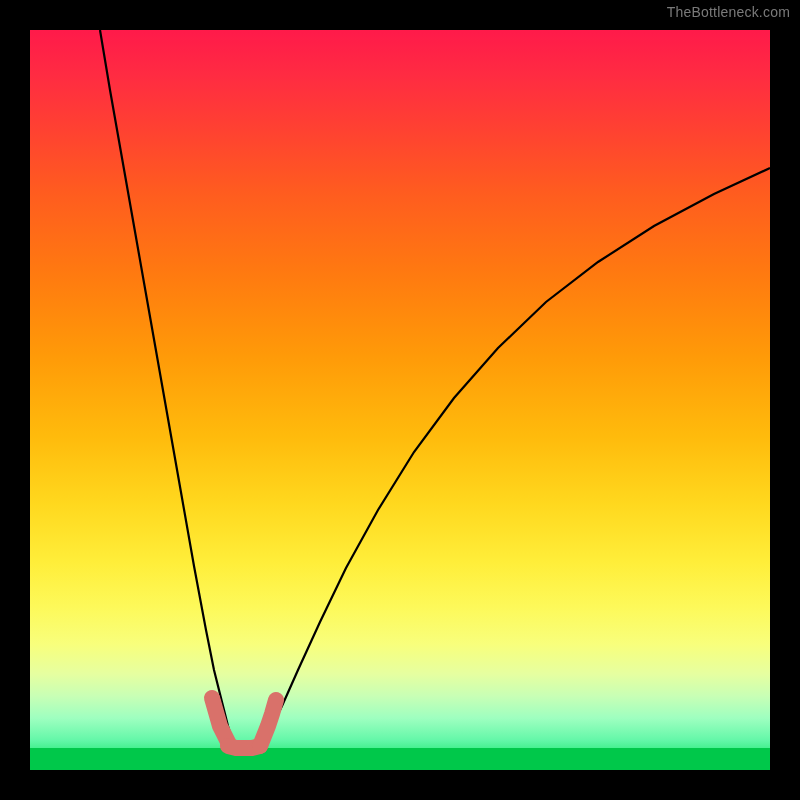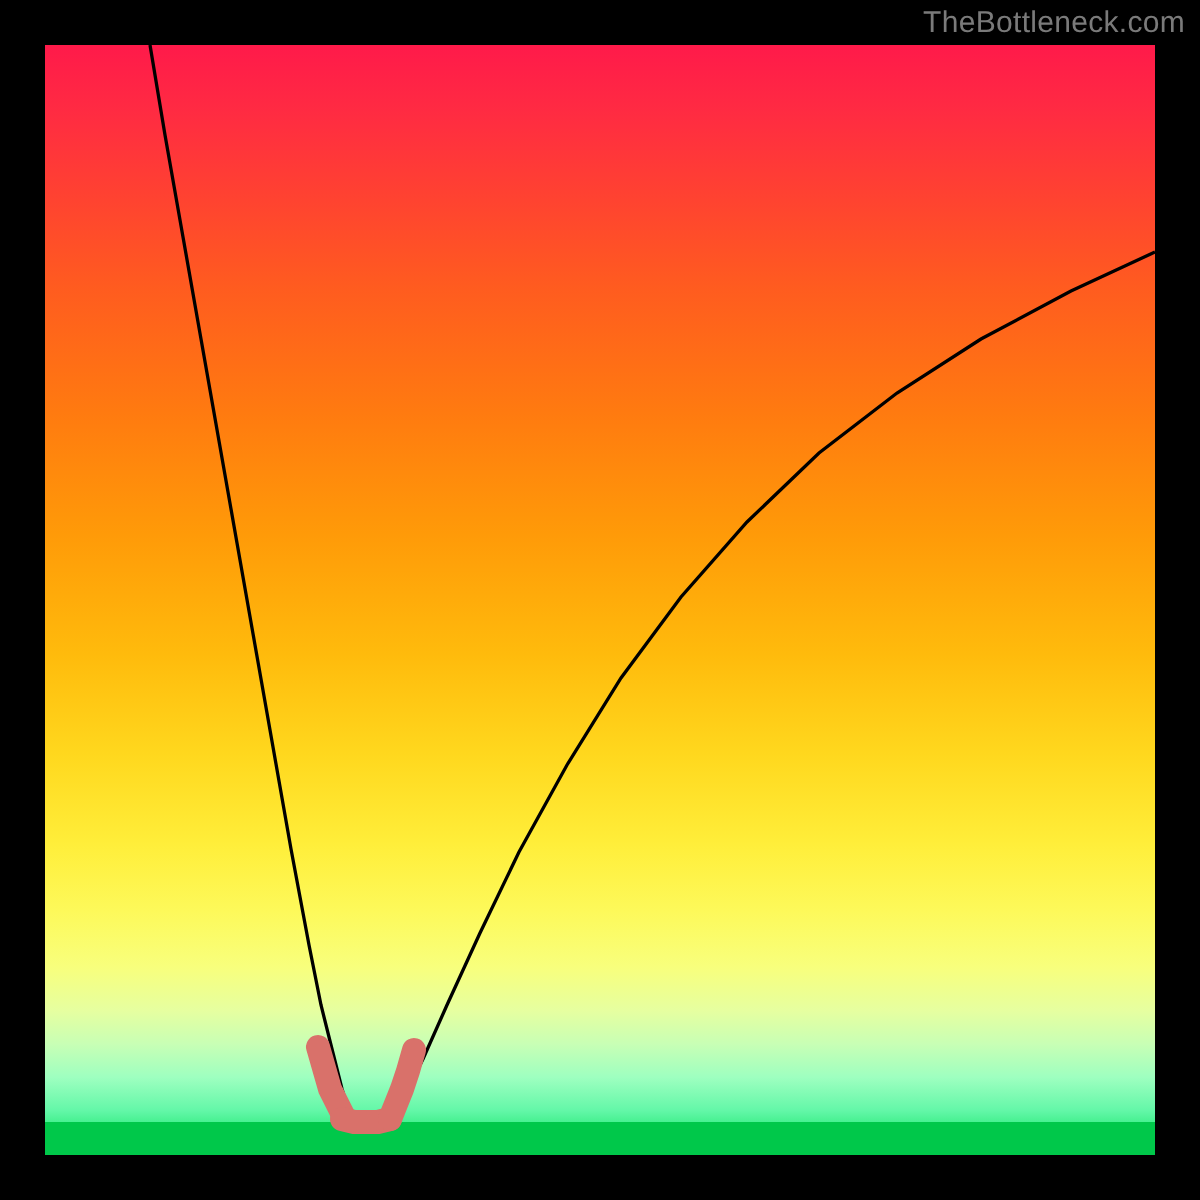--- a/index.html
+++ b/index.html
@@ -56,21 +56,21 @@
     left: 0;
     top: 0;
     width: 740px;
     height: 740px;
   }
   .watermark {
     position: absolute;
     top: 4px;
     right: 10px;
     color: #7a7a7a;
-    font-size: 20px;
+    font-size: 14px;
     font-weight: 500;
     letter-spacing: 0.2px;
     user-select: none;
   }
 </style>
 </head>
 <body>
 
 <div class="frame">
   <div class="watermark">TheBottleneck.com</div>

